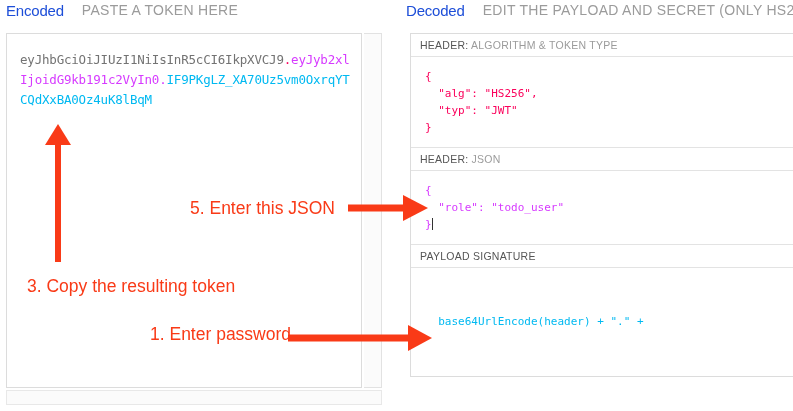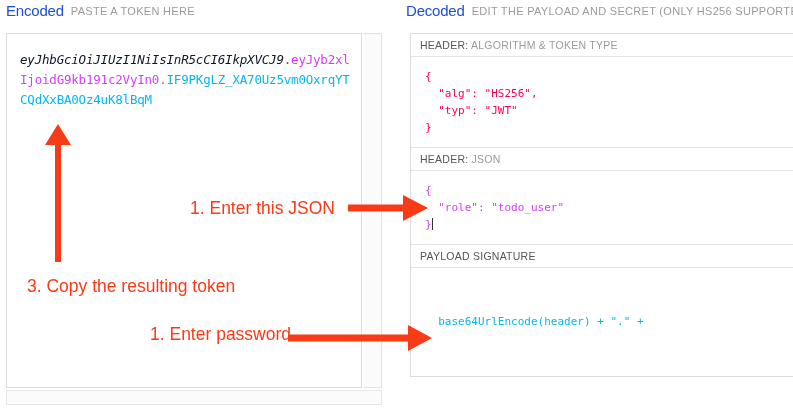--- a/index.html
+++ b/index.html
@@ -21,24 +21,24 @@
     position: absolute;
     white-space: nowrap;
   }
   .col-heading .big {
     font-size: 15px;
     font-weight: 400;
     color: #1d4ed8;
     letter-spacing: -0.2px;
   }
   .col-heading .sub {
-    font-size: 11px;
+    font-size: 14px;
     color: #9b9b9b;
     letter-spacing: 0.3px;
-    margin-left: 7px;
+    margin-left: 18px;
     position: relative;
     top: -1px;
   }
 
   #encoded-heading { left: 6px;  top: 2px; }
   #decoded-heading { left: 406px; top: 2px; }
 
   
   #encoded-panel {
     position: absolute;
@@ -54,21 +54,21 @@
     position: absolute;
     left: 13px;
     top: 16px;
     width: 330px;
     font-family: "DejaVu Sans Mono", "Liberation Mono", monospace;
     font-size: 12.5px;
     line-height: 20px;
     word-break: break-all;
     letter-spacing: -0.2px;
   }
-  .seg-header  { color: #0f172a; font-style: italic; }
+  .seg-header  { color: #737373; }
   .seg-payload { color: #d63aff; }
   .seg-sig     { color: #00b9f1; }
   .seg-dot     { color: #fb015b; }
   .seg-dot2    { color: #d63aff; }
 
   
   #encoded-vscroll {
     position: absolute;
     left: 364px;
     top: 33px;
@@ -195,21 +195,21 @@
   </div>
   <div class="section-body last">
     <div class="c-sig">  base64UrlEncode(header) + "." +</div>
     
     
     
   </div>
 </div>
 
 <div class="anno-text" id="anno1-text">1. Enter password</div>
-<div class="anno-text" id="anno2-text">1. Enter this JSON</div>
+<div class="anno-text" id="anno2-text">5. Enter this JSON</div>
 <div class="anno-text" id="anno3-text">3. Copy the resulting token</div>
 
 <svg class="anno-svg" style="left:0;top:0;width:793px;height:411px">
   <g>
     <line x1="288" y1="338" x2="412" y2="338" stroke="#f93a17" stroke-width="7"></line>
     <polygon points="408,325 432,338 408,351" fill="#f93a17"></polygon>
   </g>
   <g>
     <line x1="348" y1="208" x2="407" y2="208" stroke="#f93a17" stroke-width="7"></line>
     <polygon points="403,195 428,208 403,221" fill="#f93a17"></polygon>

